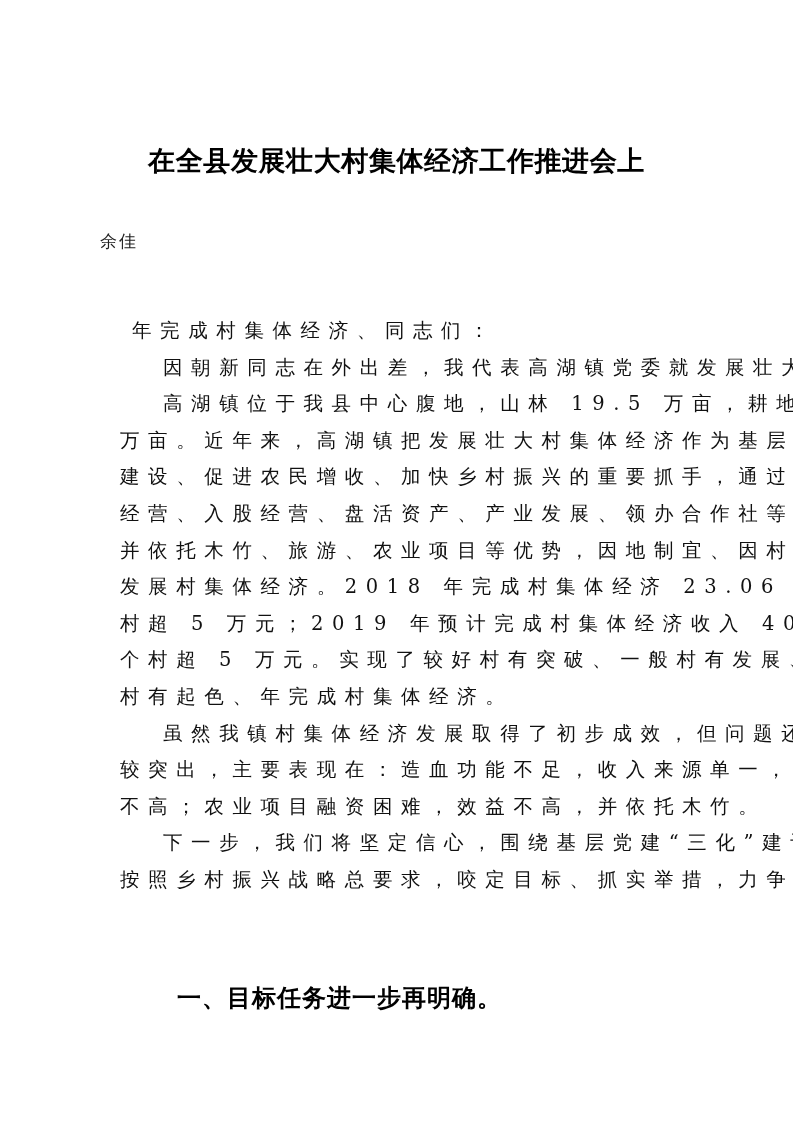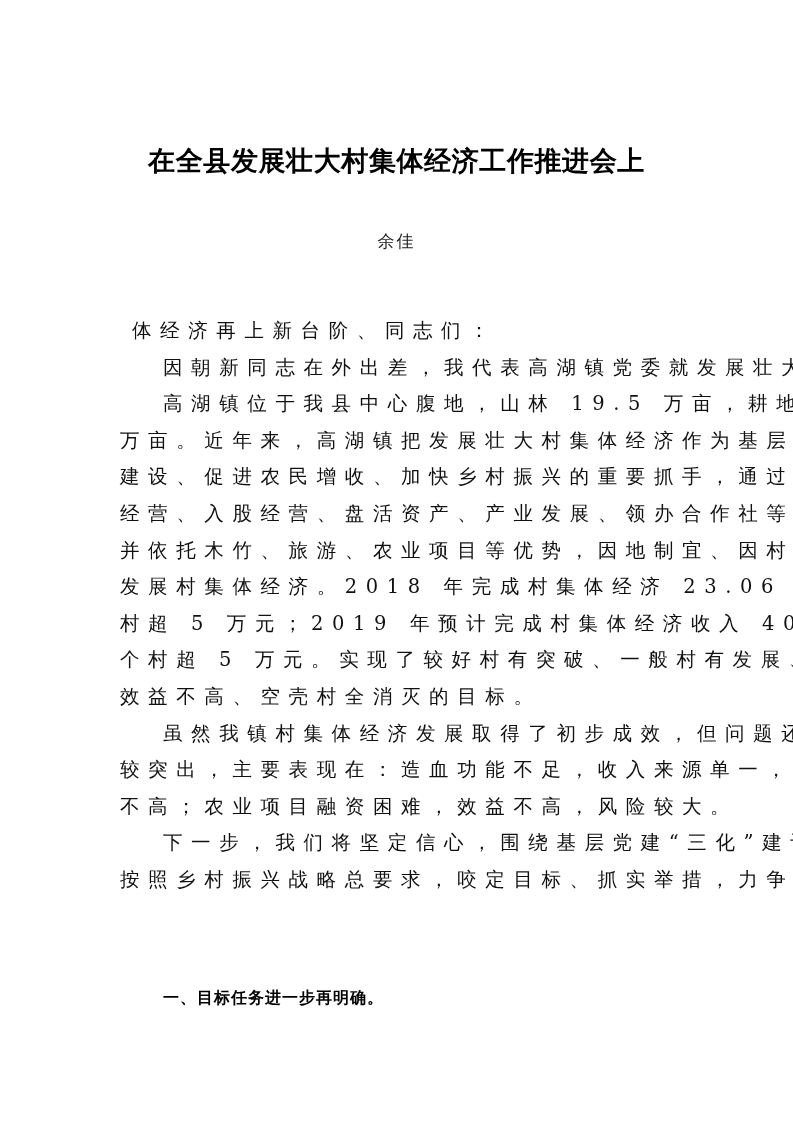--- a/index.html
+++ b/index.html
@@ -34,21 +34,20 @@
     margin: 0;
     letter-spacing: 0.6px;
   }
   .title-line1 { top: 143px; }
   .title-line2 { top: 178px; }
   .author {
     position: absolute;
     top: 229px;
     left: 100px;
     width: 593px;
-    text-align: center;
     font-size: 17px;
     line-height: 24px;
     color: #222222;
     letter-spacing: 2px;
   }
   .body-text {
     position: absolute;
     left: 120px;
     width: 555px;
     font-size: 19.5px;
@@ -59,56 +58,56 @@
     white-space: nowrap;
   }
   .line {
     display: block;
     height: 36.6px;
   }
   .indent { padding-left: 43px; }
   .salutation { padding-left: 12px; }
   .heading-bold {
     position: absolute;
-    left: 163px;
+    left: 177px;
     top: 983px;
     font-family: "DejaVu Sans", "Liberation Sans", sans-serif;
     font-weight: bold;
-    font-size: 16px;
+    font-size: 24px;
     line-height: 30px;
     letter-spacing: 1px;
     margin: 0;
   }
 </style>
 </head>
 <body>
 
 <div class="page">
 
   <h1 class="title title-line1">在全县发展壮大村集体经济工作推进会上</h1>
 
   <div class="author">余佳</div>
 
   <div class="body-text" style="top:313px;">
-    <span class="line salutation">体经济再上新台阶、同志们：</span>
+    <span class="line salutation">年完成村集体经济、同志们：</span>
 
     <span class="line indent">因朝新同志在外出差，我代表高湖镇党委就发展壮大村</span>
 
     <span class="line indent">高湖镇位于我县中心腹地，山林 19.5 万亩，耕地 2.27</span>
     <span class="line">万亩。近年来，高湖镇把发展壮大村集体经济作为基层组织</span>
     <span class="line">建设、促进农民增收、加快乡村振兴的重要抓手，通过土地</span>
     <span class="line">经营、入股经营、盘活资产、产业发展、领办合作社等形式，</span>
     <span class="line">并依托木竹、旅游、农业项目等优势，因地制宜、因村施策</span>
     <span class="line">发展村集体经济。2018 年完成村集体经济 23.06 万元，3 个</span>
     <span class="line">村超 5 万元；2019 年预计完成村集体经济收入 40 万元，6</span>
     <span class="line">个村超 5 万元。实现了较好村有突破、一般村有发展、薄弱</span>
-    <span class="line">效益不高、空壳村全消灭的目标。</span>
+    <span class="line">村有起色、年完成村集体经济。</span>
 
     <span class="line indent">虽然我镇村集体经济发展取得了初步成效，但问题还比</span>
     <span class="line">较突出，主要表现在：造血功能不足，收入来源单一，质量</span>
-    <span class="line">不高；农业项目融资困难，效益不高，风险较大。</span>
+    <span class="line">不高；农业项目融资困难，效益不高，并依托木竹。</span>
 
     <span class="line indent">下一步，我们将坚定信心，围绕基层党建“三化”建设，</span>
     <span class="line">按照乡村振兴战略总要求，咬定目标、抓实举措，力争村集</span>
   </div>
 
   <h2 class="heading-bold">一、目标任务进一步再明确。</h2>
 </div>
 
 </body></html>

